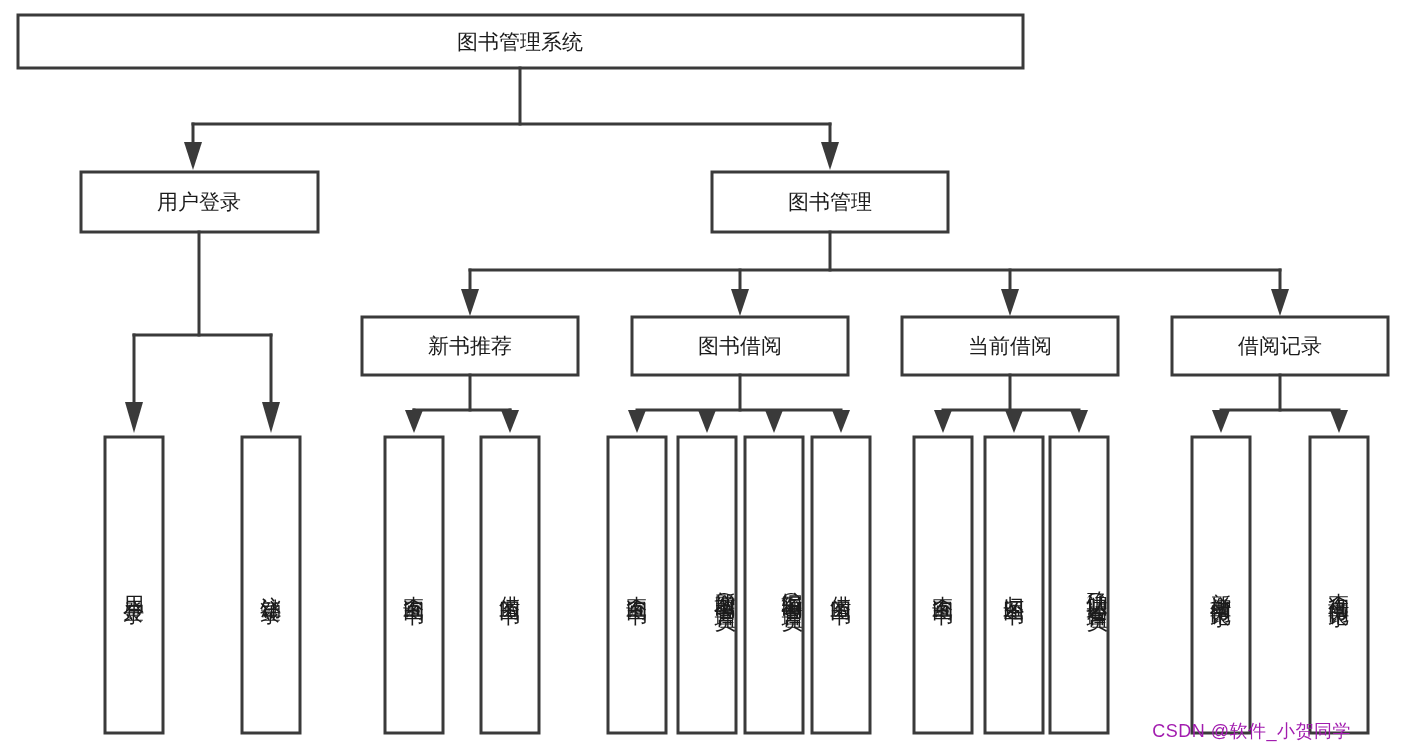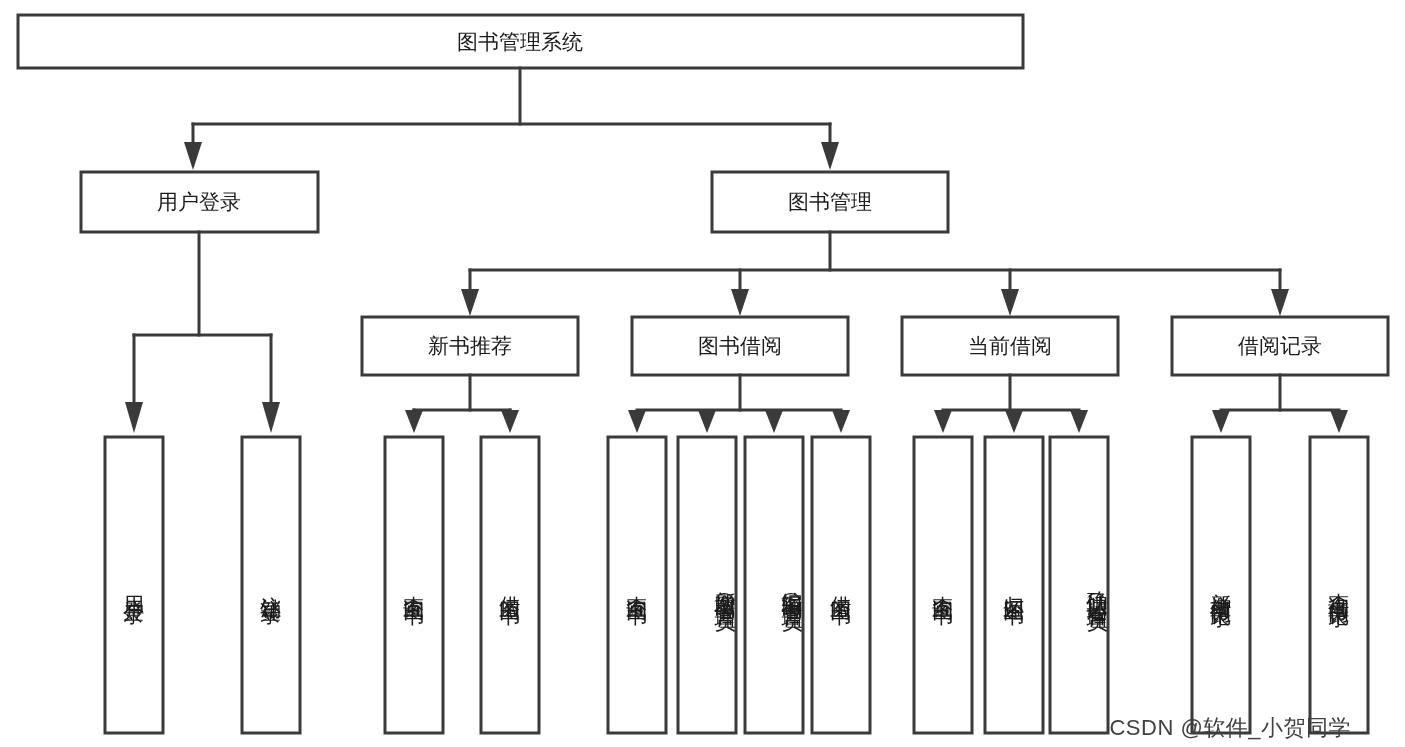--- a/index.html
+++ b/index.html
@@ -66,22 +66,22 @@
     pointer-events: none;
   }
   .leaf-label-v.centered {
     align-items: center;
   }
   .watermark {
     position: absolute;
     right: 8px;
     bottom: 4px;
     font-family: "Liberation Sans", "DejaVu Sans", sans-serif;
-    font-size: 22px;
-    color: #404040;
+    font-size: 18px;
+    color: #a21caf;
     letter-spacing: 0.5px;
     white-space: nowrap;
   }
 </style>
 </head>
 <body>
 
 <div id="diagram-root">
 
   <svg class="tree-canvas" viewBox="0 0 1405 747">

